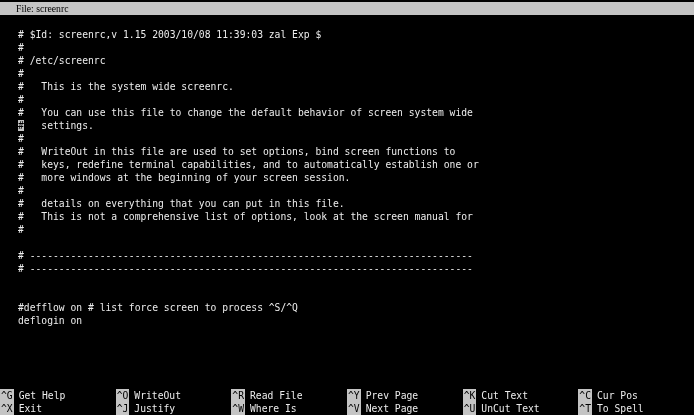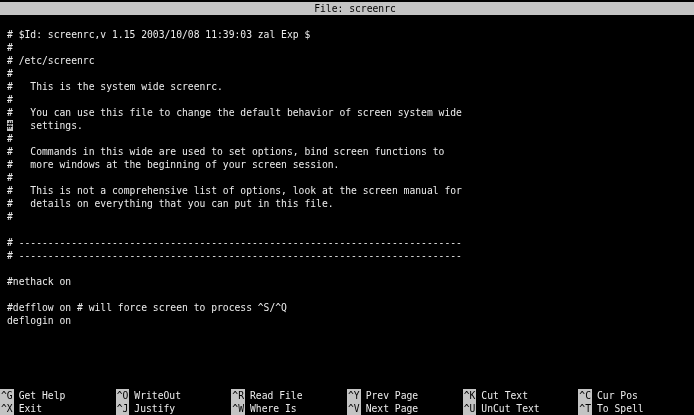--- a/index.html
+++ b/index.html
@@ -16,29 +16,29 @@
   }
   .titlebar {
     position: absolute;
     top: 2px; left: 0; right: 0;
     height: 13px;
     background: #c4c4c4;
     color: #000;
     white-space: pre;
   }
   .tb-left  { position: absolute; left: 8px; top: 11px; }
-  .tb-center{ position: absolute; left: 16px; right: 0; top: 0; text-align: center; }
+  .tb-center{ position: absolute; left: 16px; right: 0; top: 0; text-align: left; font-family: Liberation Serif, serif; }
   .tb-right { position: absolute; right: 3px; top: 16px; }
   .editor {
     position: absolute;
     top: 28px; left: 0; right: 0;
   }
   .line {
     height: 13px;
-    padding-left: 7px;
+    padding-left: 18px;
     white-space: pre;
   }
   .cursor {
     background: #c4c4c4;
     color: #000;
   }
   .sc-row {
     position: absolute;
     left: 0; right: 0;
     height: 13px;
@@ -72,32 +72,32 @@
   <div class="editor">
       <div class="line"># $Id: screenrc,v 1.15 2003/10/08 11:39:03 zal Exp $</div>
       <div class="line">#</div>
       <div class="line"># /etc/screenrc</div>
       <div class="line">#</div>
       <div class="line">#   This is the system wide screenrc.</div>
       <div class="line">#</div>
       <div class="line">#   You can use this file to change the default behavior of screen system wide</div>
       <div class="line"><span class="cursor">#</span>   settings.</div>
       <div class="line">#</div>
-      <div class="line">#   Commands in this wide are used to set options, bind screen functions to</div>
+      <div class="line">#   WriteOut in this file are used to set options, bind screen functions to</div>
+      <div class="line">#   keys, redefine terminal capabilities, and to automatically establish one or</div>
       <div class="line">#   more windows at the beginning of your screen session.</div>
       <div class="line">#</div>
+      <div class="line">#   details on everything that you can put in this file.</div>
       <div class="line">#   This is not a comprehensive list of options, look at the screen manual for</div>
-      <div class="line">#   details on everything that you can put in this file.</div>
       <div class="line">#</div>
       <div class="line"> </div>
       <div class="line"># ----------------------------------------------------------------------------</div>
       <div class="line"># ----------------------------------------------------------------------------</div>
       <div class="line"> </div>
-      <div class="line">#nethack on</div>
       <div class="line"> </div>
-      <div class="line">#defflow on # will force screen to process ^S/^Q</div>
+      <div class="line">#defflow on # list force screen to process ^S/^Q</div>
       <div class="line">deflogin on</div>
     </div>
 
   <div class="sc-row row1"><div class="sc"><span class="key">^G</span><span class="lab">Get Help</span></div><div class="sc"><span class="key">^O</span><span class="lab">WriteOut</span></div><div class="sc"><span class="key">^R</span><span class="lab">Read File</span></div><div class="sc"><span class="key">^Y</span><span class="lab">Prev Page</span></div><div class="sc"><span class="key">^K</span><span class="lab">Cut Text</span></div><div class="sc"><span class="key">^C</span><span class="lab">Cur Pos</span></div></div>
   <div class="sc-row row2"><div class="sc"><span class="key">^X</span><span class="lab">Exit</span></div><div class="sc"><span class="key">^J</span><span class="lab">Justify</span></div><div class="sc"><span class="key">^W</span><span class="lab">Where Is</span></div><div class="sc"><span class="key">^V</span><span class="lab">Next Page</span></div><div class="sc"><span class="key">^U</span><span class="lab">UnCut Text</span></div><div class="sc"><span class="key">^T</span><span class="lab">To Spell</span></div></div>
 
 </div>
 
 </body></html>

